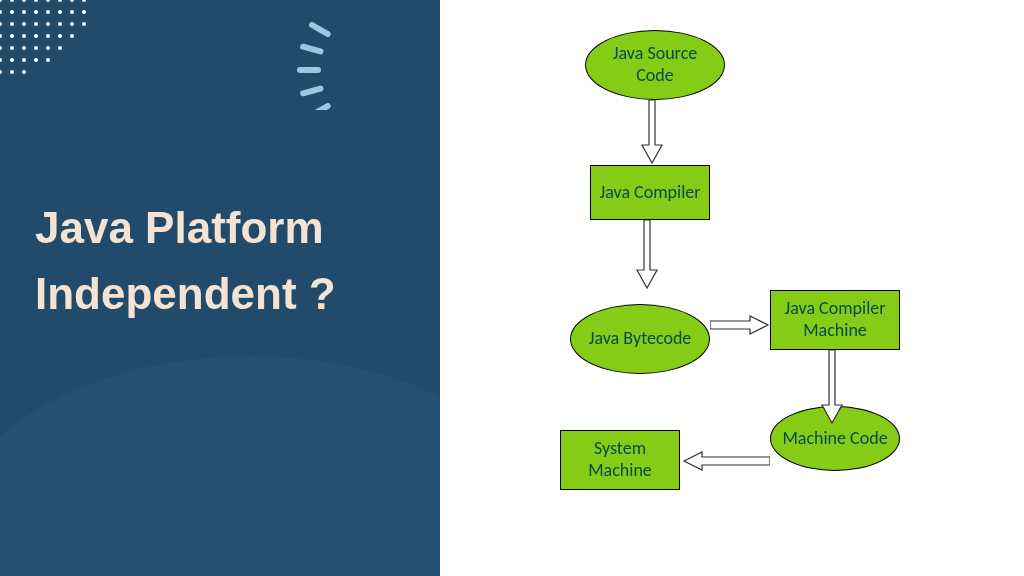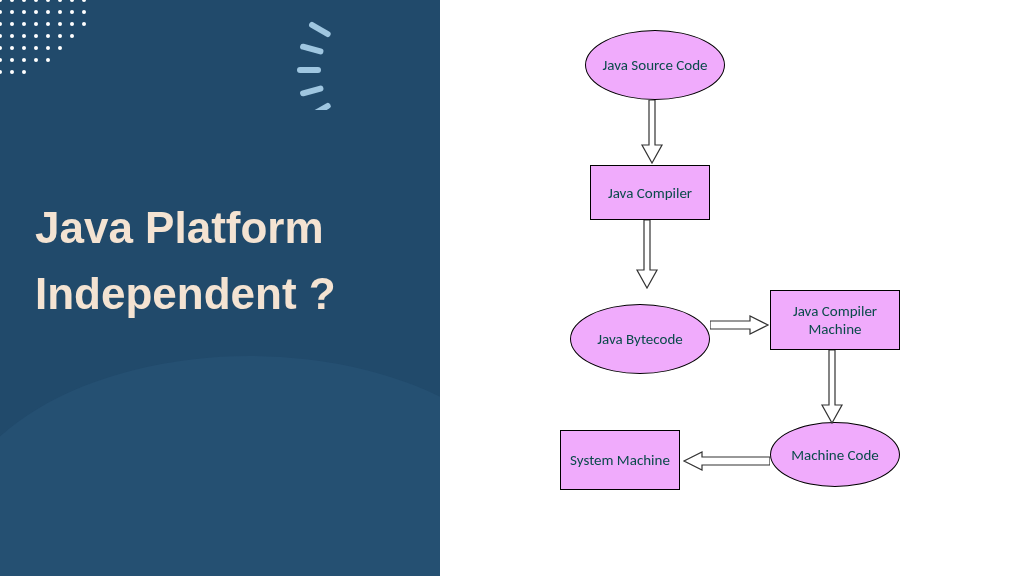--- a/index.html
+++ b/index.html
@@ -61,23 +61,23 @@
     background: #fff;
   }
   .node {
     position: absolute;
     border: 1px solid #000;
     text-align: center;
     display: flex;
     align-items: center;
     justify-content: center;
     font-family: 'Calibri','Segoe UI',sans-serif;
-    font-size: 15px;
+    font-size: 18px;
     color: #0a4a4a;
-    background: #f0abfc;
+    background: #84cc16;
     line-height: 1.2;
     padding: 4px 8px;
   }
   .ellipse { border-radius: 50%; }
   .arrow {
     position: absolute;
   }
   .arrow svg { display:block; }
   .arrow-stroke { stroke:#333; stroke-width:1.2; fill:#fff; }
 </style>
@@ -153,21 +153,21 @@
 <div class="right-panel">
 
   <div class="node ellipse" style="left:145px; top:30px; width:140px; height:70px;">Java Source Code</div>
 
   <div class="node" style="left:150px; top:165px; width:120px; height:55px;">Java Compiler</div>
 
   <div class="node ellipse" style="left:130px; top:304px; width:140px; height:70px;">Java Bytecode</div>
 
   <div class="node" style="left:330px; top:290px; width:130px; height:60px;">Java Compiler Machine</div>
 
-  <div class="node ellipse" style="left:330px; top:422px; width:130px; height:65px;">Machine Code</div>
+  <div class="node ellipse" style="left:330px; top:406px; width:130px; height:65px;">Machine Code</div>
 
   <div class="node" style="left:120px; top:430px; width:120px; height:60px;">System Machine</div>
 
   <div class="arrow" style="left:200px; top:100px;">
     <svg width="24" height="65">
         <path class="arrow-stroke" d="M9 0 H15 V45 H22 L12 63 L2 45 H9 Z"></path>
       </svg>
   </div>
   <div class="arrow" style="left:195px; top:220px;">
     <svg width="24" height="70">

